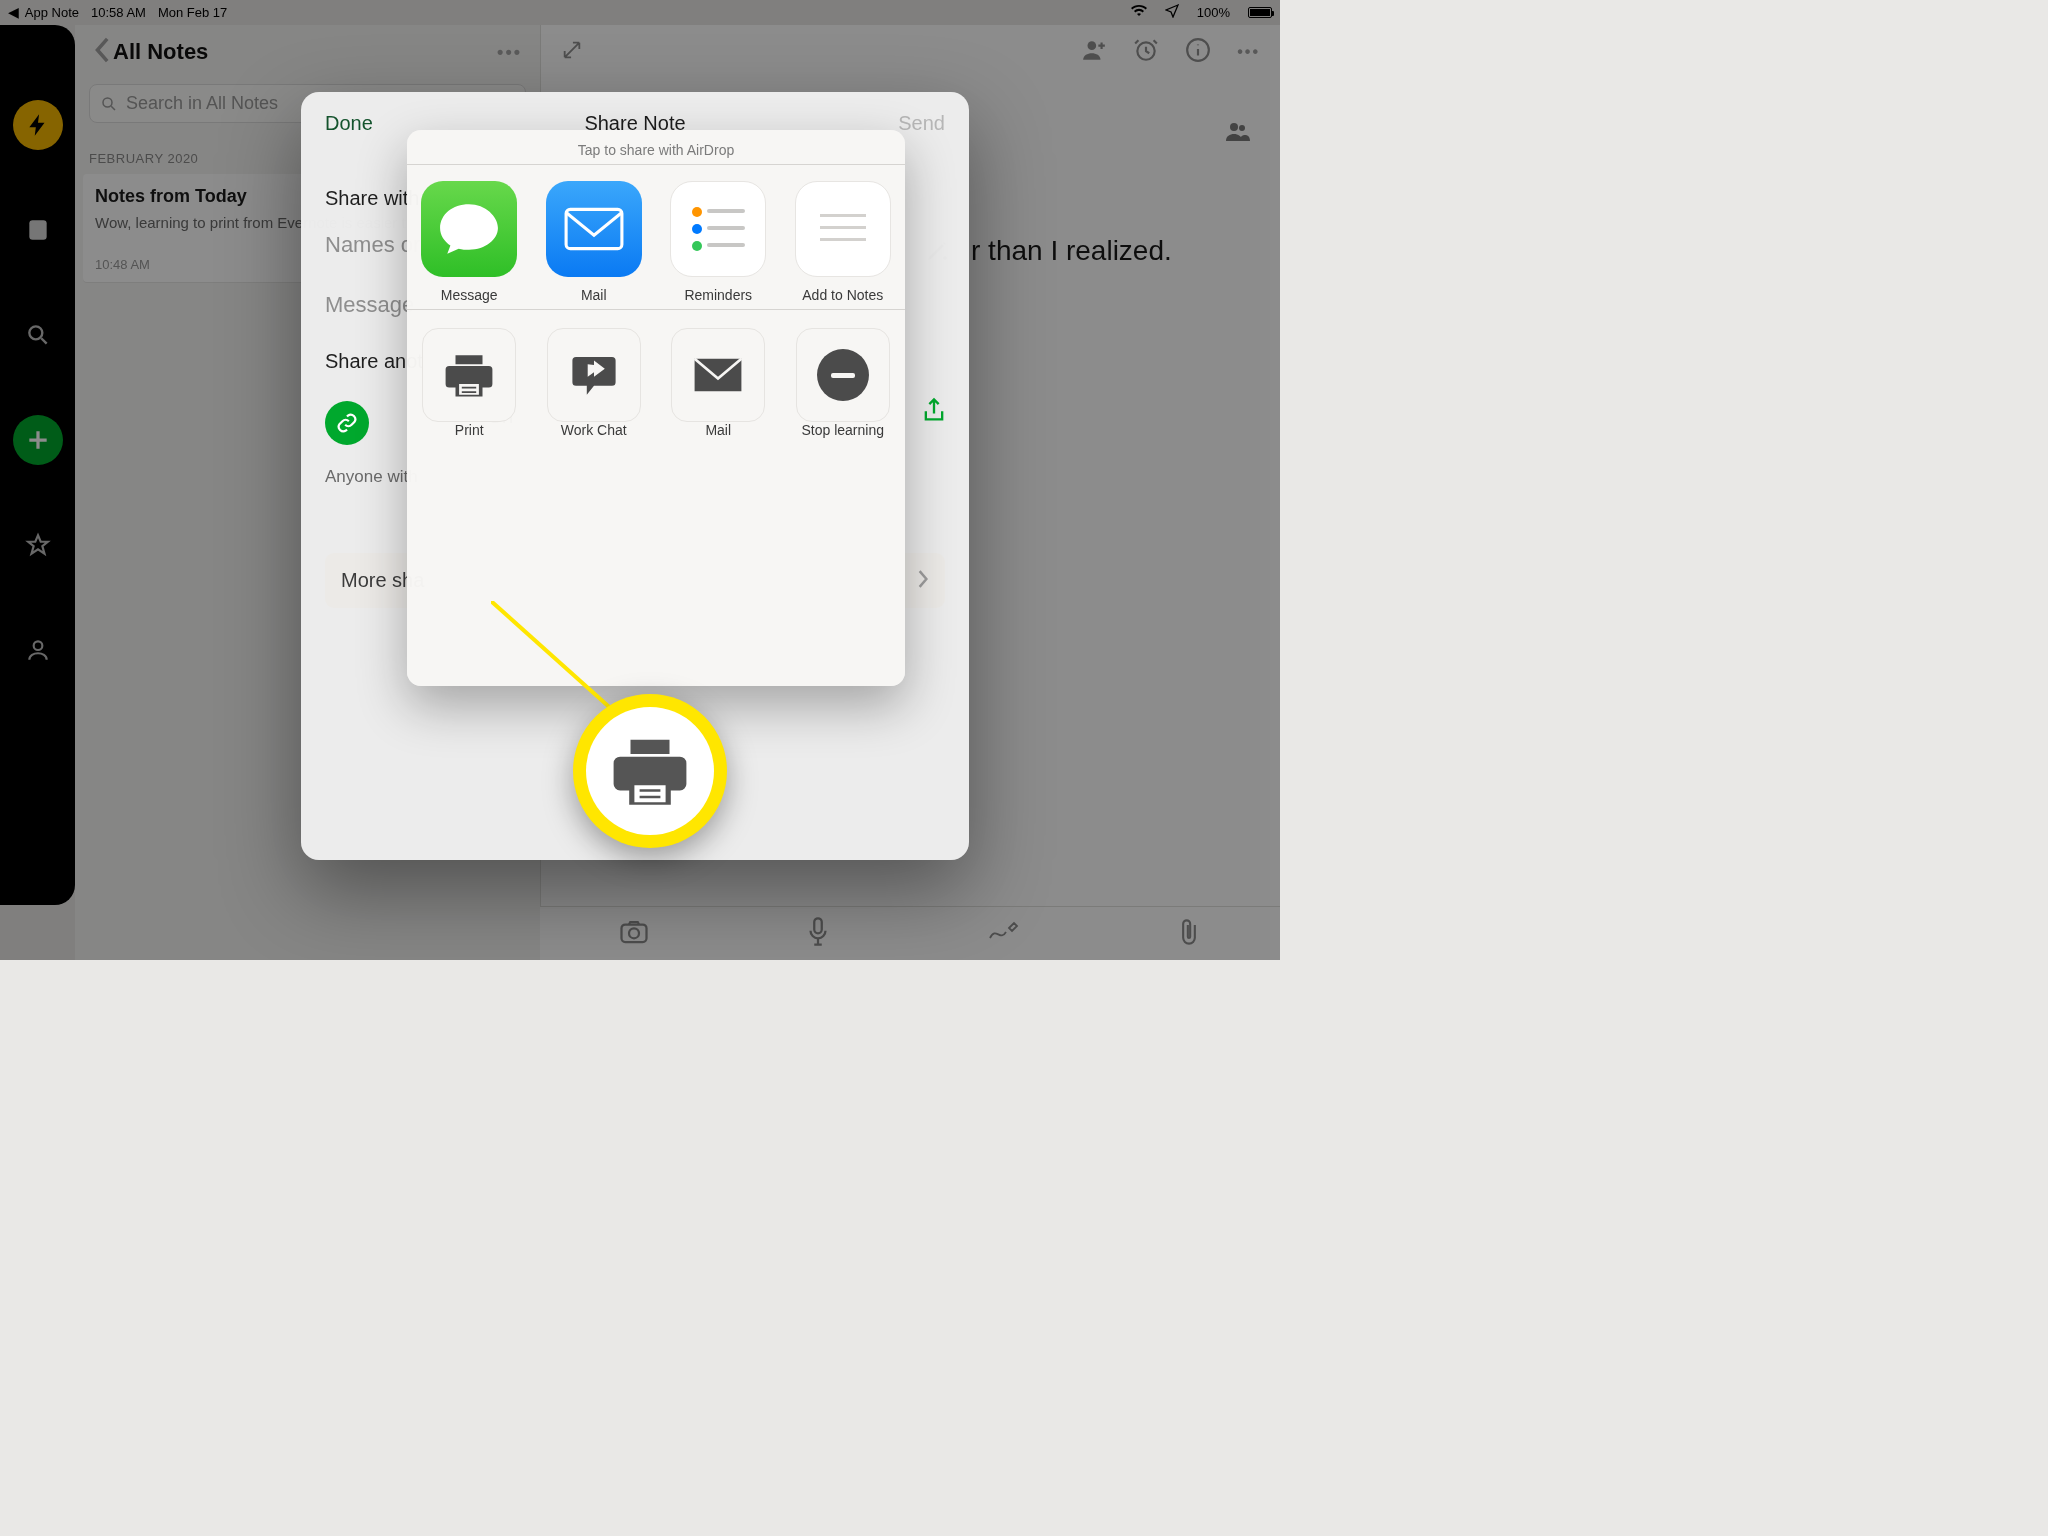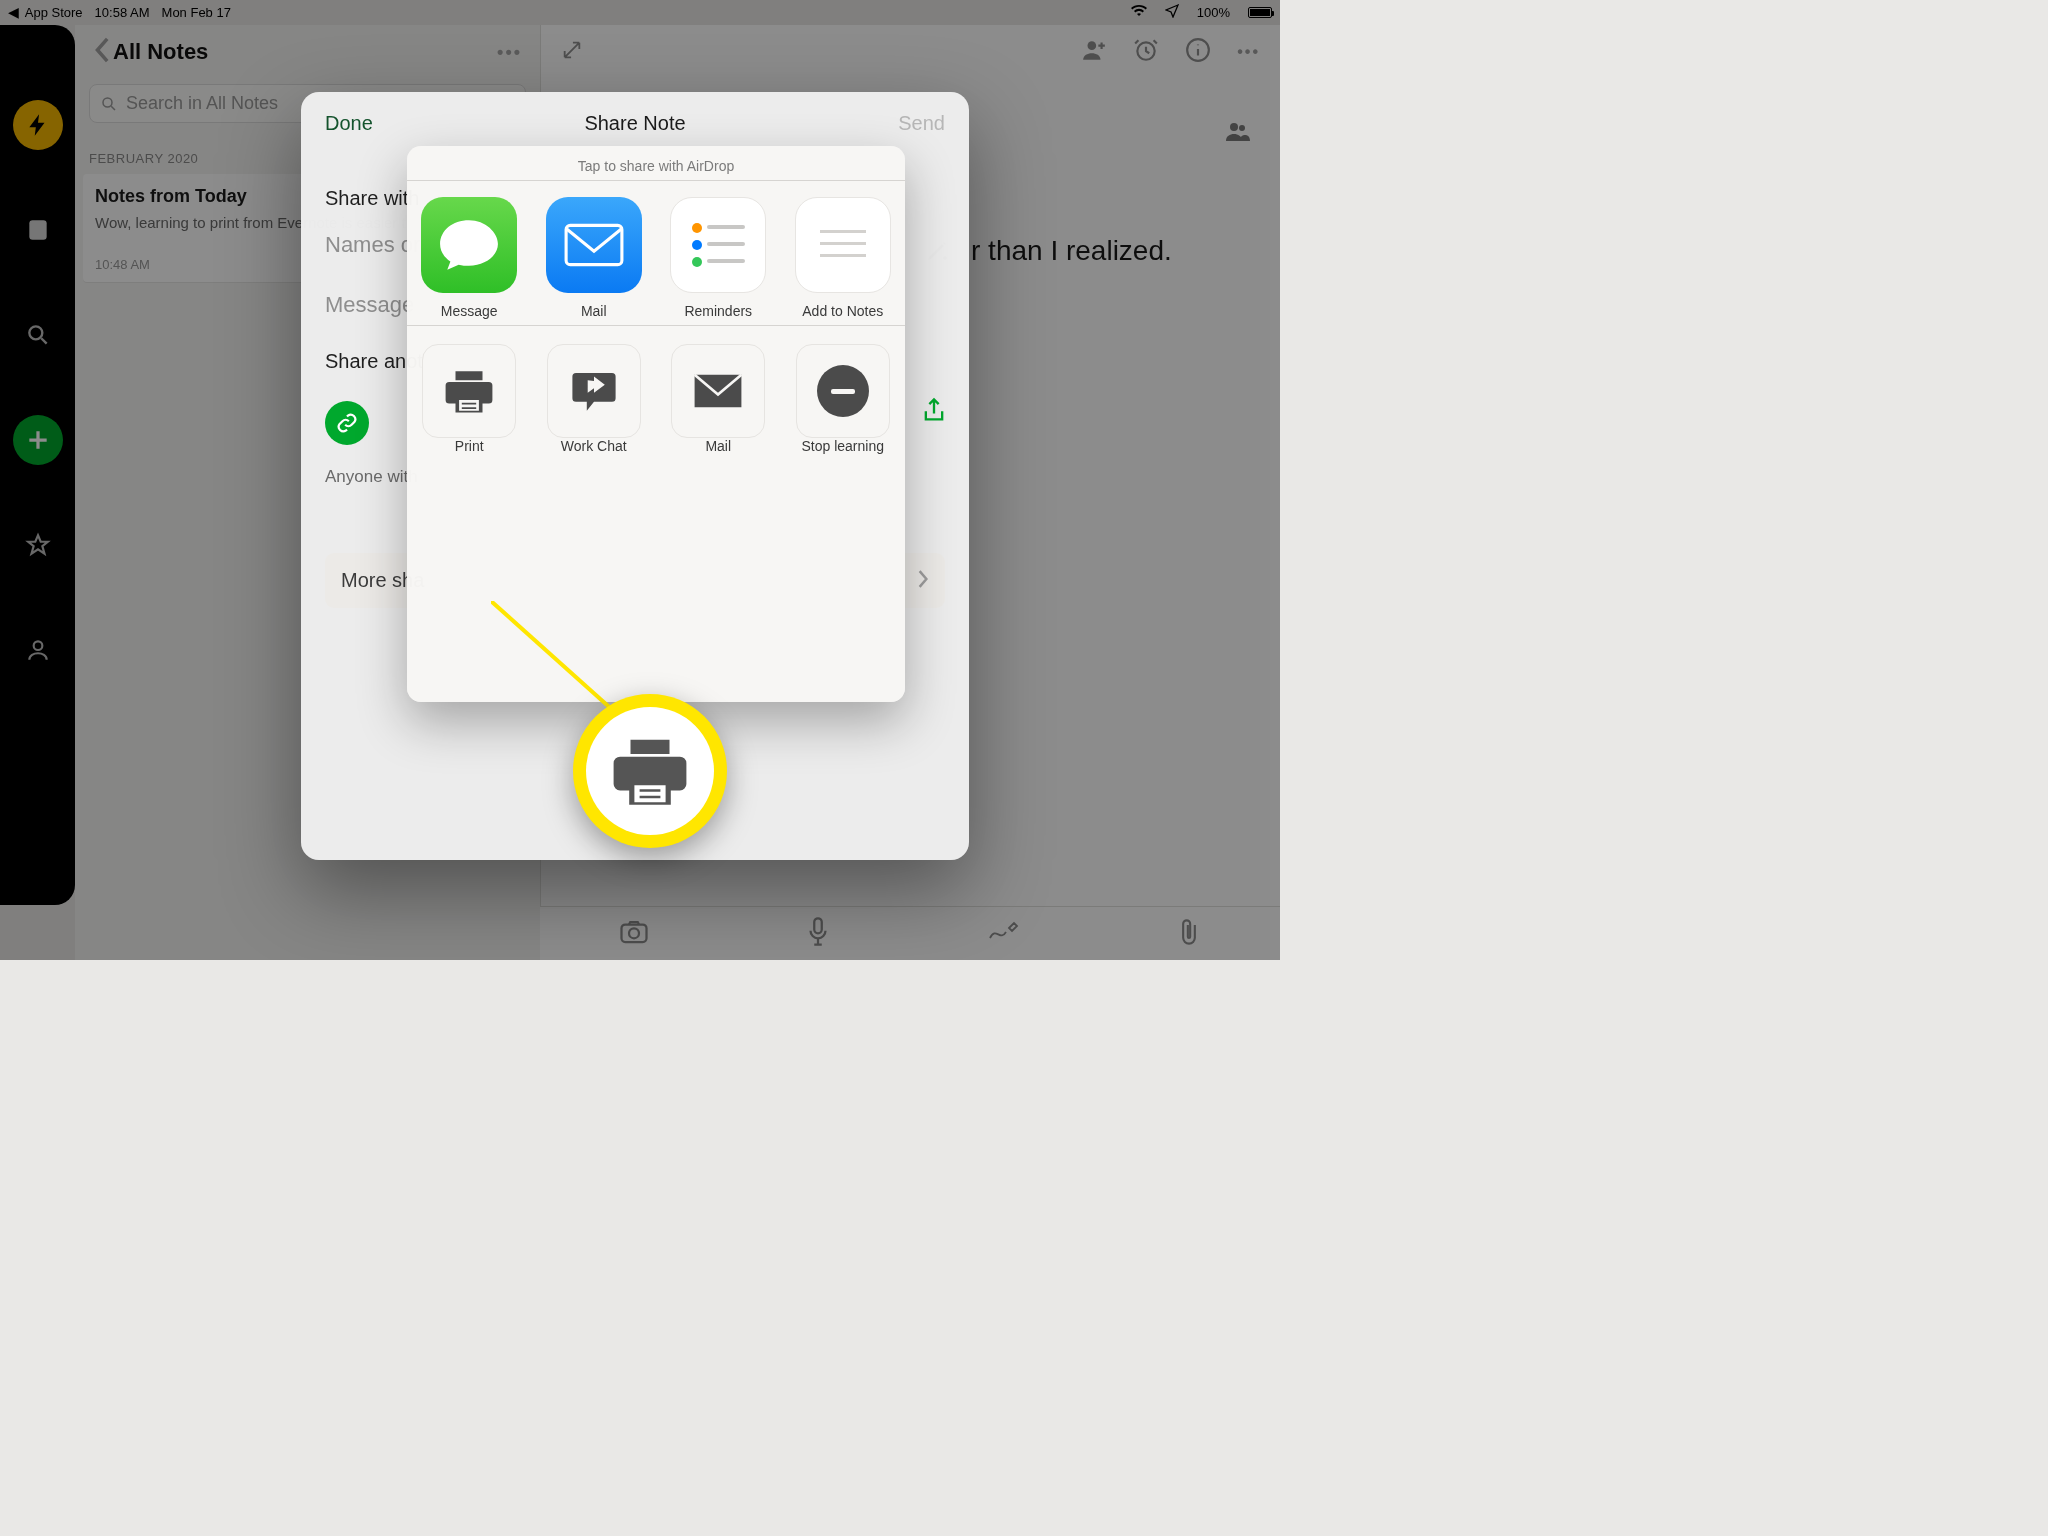--- a/index.html
+++ b/index.html
@@ -94,36 +94,36 @@
   .callout-line { position:absolute; left:491px; top:601px; width:170px; height:170px; pointer-events:none;}
   .callout-circle-outer { position:absolute; left:573px; top:694px; width:154px; height:154px; border-radius:50%; background:#ffe600; display:flex; align-items:center; justify-content:center; box-shadow:0 10px 30px rgba(0,0,0,0.35);}
   .callout-circle-inner { width:128px; height:128px; border-radius:50%; background:#fff; display:flex; align-items:center; justify-content:center;}
   .callout-circle-inner svg { width:78px; height:78px; fill:#555;}
 
   
   .dim { position:absolute; inset:0; background:rgba(0,0,0,0.45); }
 
   
   .under-modal, .share-sheet, .callout-circle-outer, .callout-line { z-index:5; }
-  .share-sheet { z-index:6;margin-top:16px; }
+  .share-sheet { z-index:6; }
   .callout-circle-outer, .callout-line { z-index:7; }
 
   
   .status-bar { z-index:1; }
 
 </style>
 </head>
 <body>
 
 <div class="screen">
 
   <div class="status-bar">
     <div class="status-left">
       <span class="back-chevron">◀</span>
-      <span>App Store</span>
+      <span>App Note</span>
       <span style="margin-left:6px">10:58 AM</span>
       <span style="margin-left:6px">Mon Feb 17</span>
     </div>
     <div class="status-right">
       <span>
         <svg width="16" height="12" viewBox="0 0 16 12">
             <path d="M8 11 6 9c1-1 3-1 4 0zM3 6c3-3 7-3 10 0l-1.4 1.4c-2-2-5.2-2-7.2 0zM0 3C4-1 12-1 16 3l-1.4 1.4C11 .8 5 .8 1.4 4.4z" fill="#000"></path>
           </svg>
       </span>
       <span>

